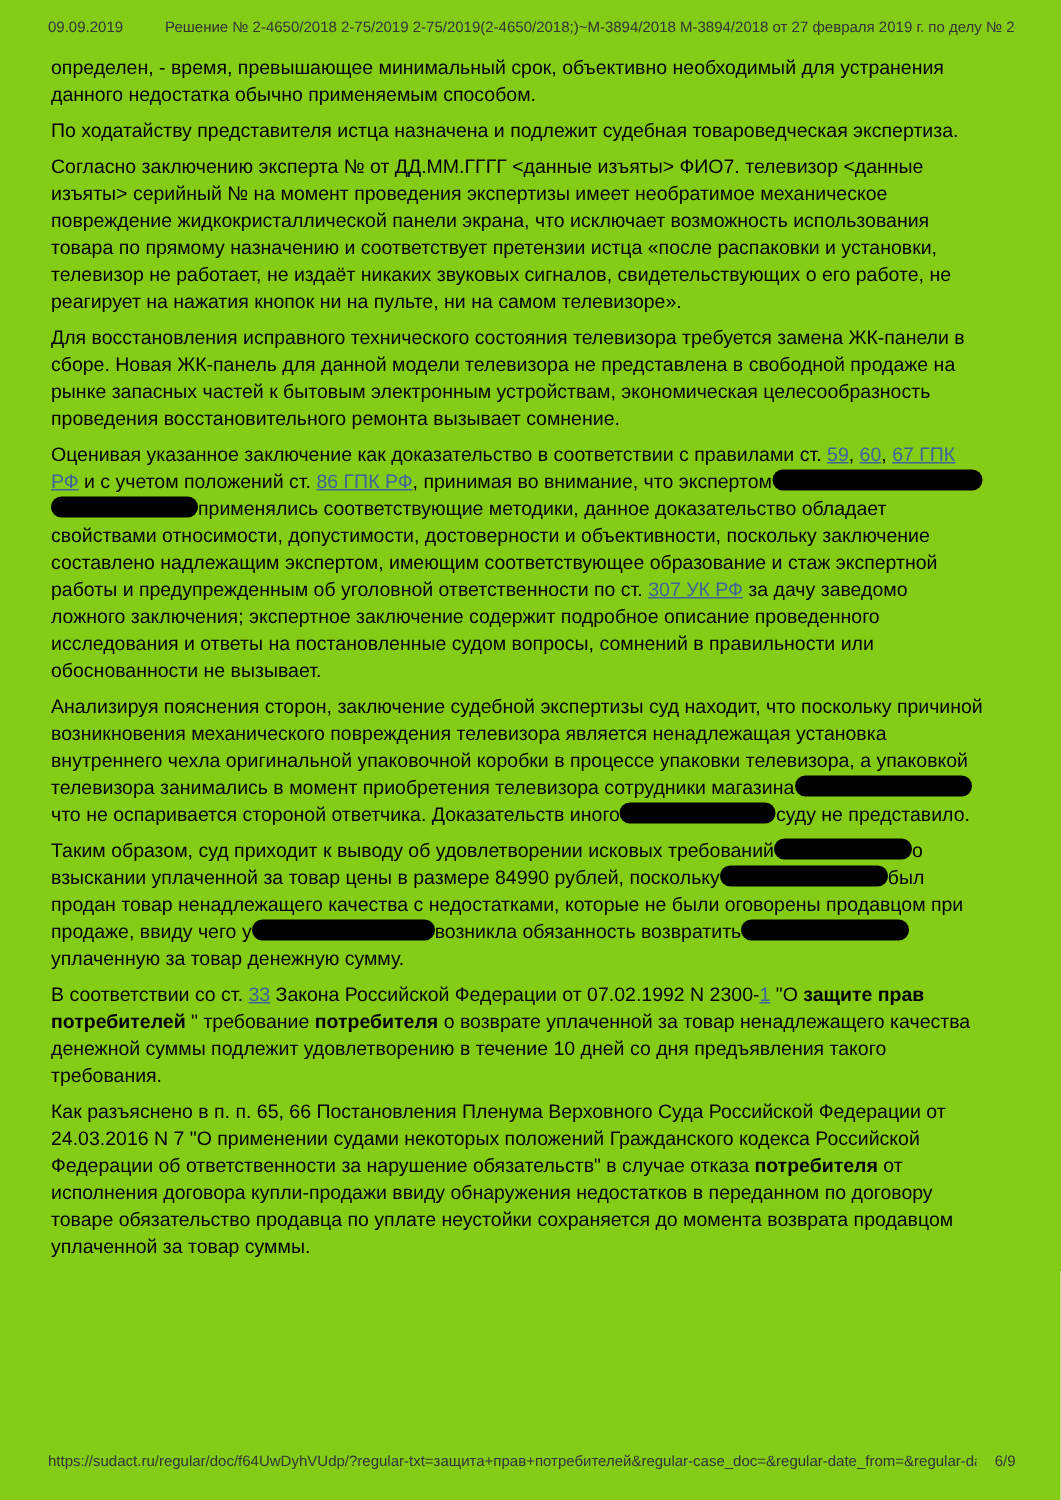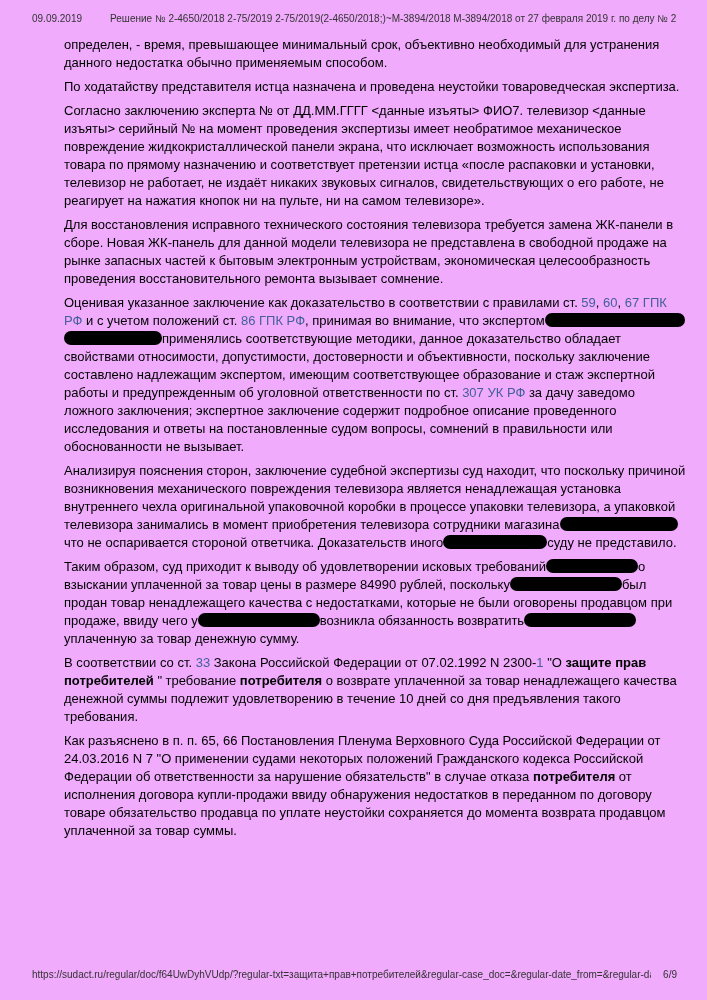--- a/index.html
+++ b/index.html
@@ -2,21 +2,21 @@
 <html style="--link: #44609a; --redaction: #000000; --text: #000000; --meta: #333333;"><head>
 <meta charset="utf-8">
 <style>
   * { margin: 0; padding: 0; box-sizing: border-box; }
   html, body { background: #e8e8e8; }
   .page {
     position: relative;
     width: 707px;
     height: 1000px;
     margin: 0 auto;
-    background: #f0abfc;
+    background: #84cc16;
     font-family: "Liberation Sans", sans-serif;
     color: #000;
     overflow: hidden;
   }
   .print-header {
     position: absolute;
     top: 13px;
     left: 32px;
     right: 30px;
     display: flex;
@@ -28,32 +28,33 @@
   .print-header .doc-title {
     flex: 1 1 auto;
     text-align: center;
     white-space: nowrap;
     overflow: hidden;
     padding-left: 28px;
   }
   .content {
     position: absolute;
     top: 36px;
-    left: 64px;
+    left: 34px;
     width: 622px;
   }
   .content p {
     font-size: 13px;
     line-height: 18px;
     margin: 0 0 6px 0;
     color: var(--text, #000);
   }
   .content p b { font-weight: bold; }
   a.link {
     color: var(--link, #44609a);
+    text-decoration: underline;
     cursor: pointer;
     text-align: center;
   }
   .redact {
     display: inline-block;
     height: 14px;
     background: var(--redaction, #000);
     border-radius: 8px;
     vertical-align: -2px;
   }
@@ -80,21 +81,21 @@
 
 <div class="page">
 
   <div class="print-header">
     <span class="date">09.09.2019</span>
     <span class="doc-title">Решение № 2-4650/2018 2-75/2019 2-75/2019(2-4650/2018;)~М-3894/2018 М-3894/2018 от 27 февраля 2019 г. по делу № 2-4…</span>
   </div>
 
   <div class="content">
       <p>определен, - время, превышающее минимальный срок, объективно необходимый для устранения данного недостатка обычно применяемым способом.</p>
-      <p>По ходатайству представителя истца назначена и проведена неустойки товароведческая экспертиза.</p>
+      <p>По ходатайству представителя истца назначена и подлежит судебная товароведческая экспертиза.</p>
       <p>Согласно заключению эксперта № от ДД.ММ.ГГГГ &lt;данные изъяты&gt; ФИО7. телевизор &lt;данные изъяты&gt; серийный № на момент проведения экспертизы имеет необратимое механическое повреждение жидкокристаллической панели экрана, что исключает возможность использования товара по прямому назначению и соответствует претензии истца «после распаковки и установки, телевизор не работает, не издаёт никаких звуковых сигналов, свидетельствующих о его работе, не реагирует на нажатия кнопок ни на пульте, ни на самом телевизоре».</p>
       <p>Для восстановления исправного технического состояния телевизора требуется замена ЖК-панели в сборе. Новая ЖК-панель для данной модели телевизора не представлена в свободной продаже на рынке запасных частей к бытовым электронным устройствам, экономическая целесообразность проведения восстановительного ремонта вызывает сомнение.</p>
       <p>Оценивая указанное заключение как доказательство в соответствии с правилами ст. <a class="link">59</a>, <a class="link">60</a>, <a class="link">67 ГПК РФ</a> и с учетом положений ст. <a class="link">86 ГПК РФ</a>, принимая во внимание, что экспертом<span class="redact" style="width: 140px;"></span> <span class="redact" style="width: 98px;"></span>применялись соответствующие методики, данное доказательство обладает свойствами относимости, допустимости, достоверности и объективности, поскольку заключение составлено надлежащим экспертом, имеющим соответствующее образование и стаж экспертной работы и предупрежденным об уголовной ответственности по ст. <a class="link">307 УК РФ</a> за дачу заведомо ложного заключения; экспертное заключение содержит подробное описание проведенного исследования и ответы на постановленные судом вопросы, сомнений в правильности или обоснованности не вызывает.</p>
       <p>Анализируя пояснения сторон, заключение судебной экспертизы суд находит, что поскольку причиной возникновения механического повреждения телевизора является ненадлежащая установка внутреннего чехла оригинальной упаковочной коробки в процессе упаковки телевизора, а упаковкой телевизора занимались в момент приобретения телевизора сотрудники магазина<span class="redact" style="width: 118px;"></span> что не оспаривается стороной ответчика. Доказательств иного<span class="redact" style="width: 104px;"></span>суду не представило.</p>
       <p>Таким образом, суд приходит к выводу об удовлетворении исковых требований<span class="redact" style="width: 92px;"></span>о взыскании уплаченной за товар цены в размере 84990 рублей, поскольку<span class="redact" style="width: 112px;"></span>был продан товар ненадлежащего качества с недостатками, которые не были оговорены продавцом при продаже, ввиду чего у<span class="redact" style="width: 122px;"></span>возникла обязанность возвратить<span class="redact" style="width: 112px;"></span>уплаченную за товар денежную сумму.</p>
       <p>В соответствии со ст. <a class="link">33</a> Закона Российской Федерации от 07.02.1992 N 2300-<a class="link">1</a> "О <b>защите прав потребителей</b> " требование <b>потребителя</b> о возврате уплаченной за товар ненадлежащего качества денежной суммы подлежит удовлетворению в течение 10 дней со дня предъявления такого требования.</p>
       <p>Как разъяснено в п. п. 65, 66 Постановления Пленума Верховного Суда Российской Федерации от 24.03.2016 N 7 "О применении судами некоторых положений Гражданского кодекса Российской Федерации об ответственности за нарушение обязательств" в случае отказа <b>потребителя</b> от исполнения договора купли-продажи ввиду обнаружения недостатков в переданном по договору товаре обязательство продавца по уплате неустойки сохраняется до момента возврата продавцом уплаченной за товар суммы.</p>
     </div>
 
   <div class="print-footer">

